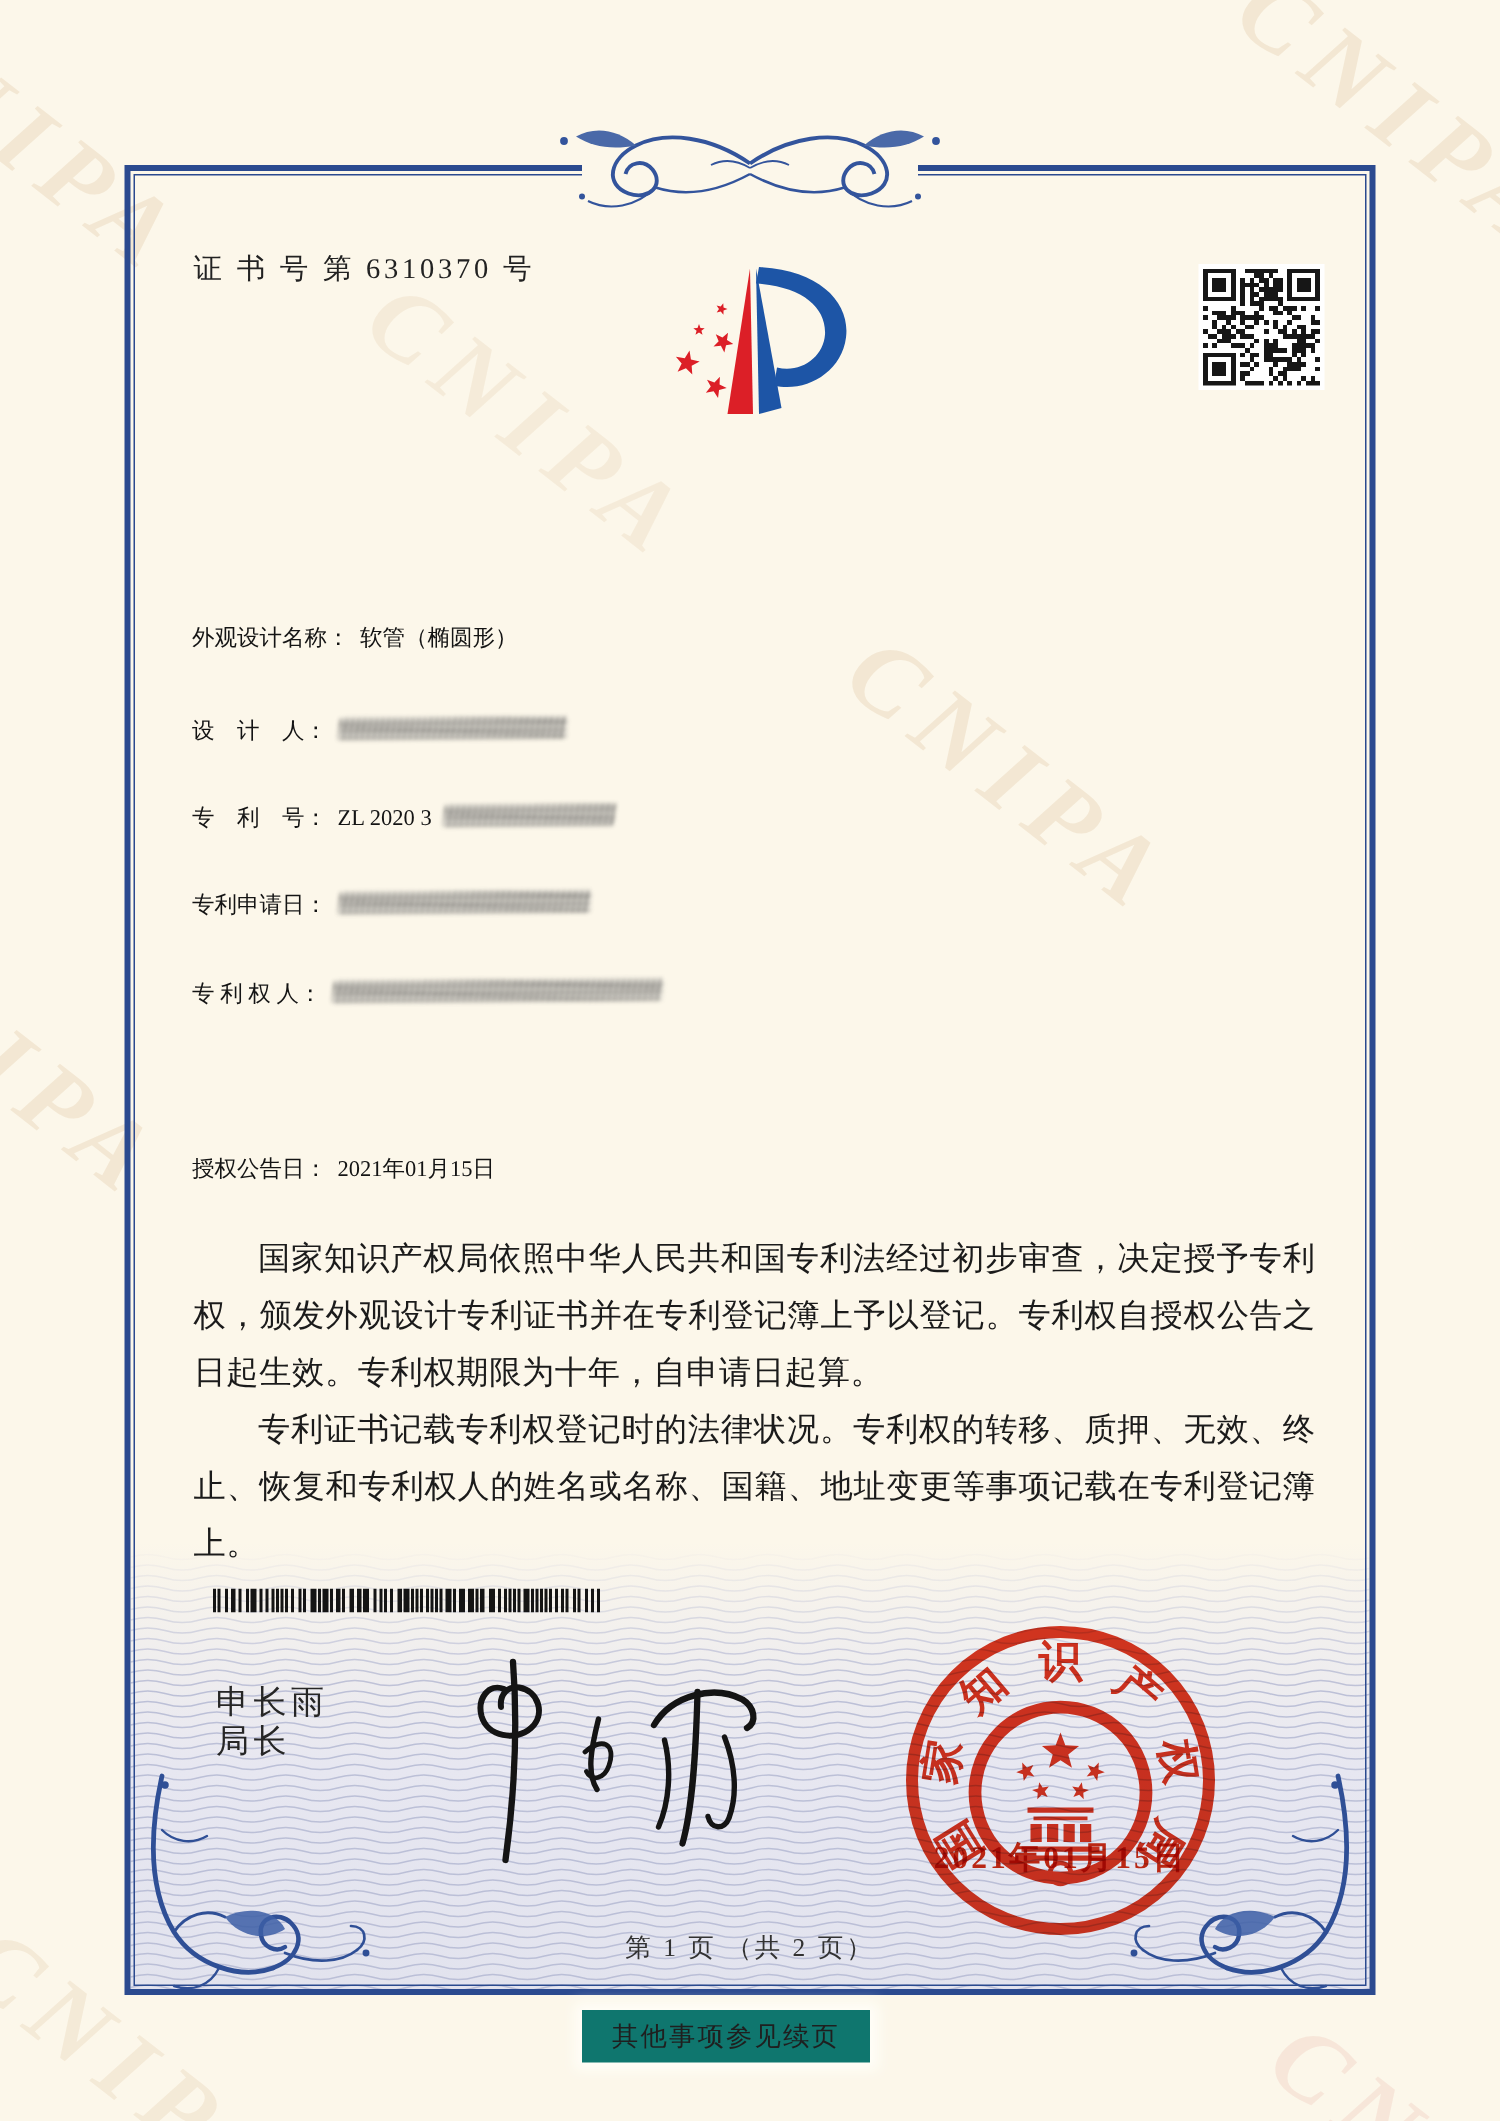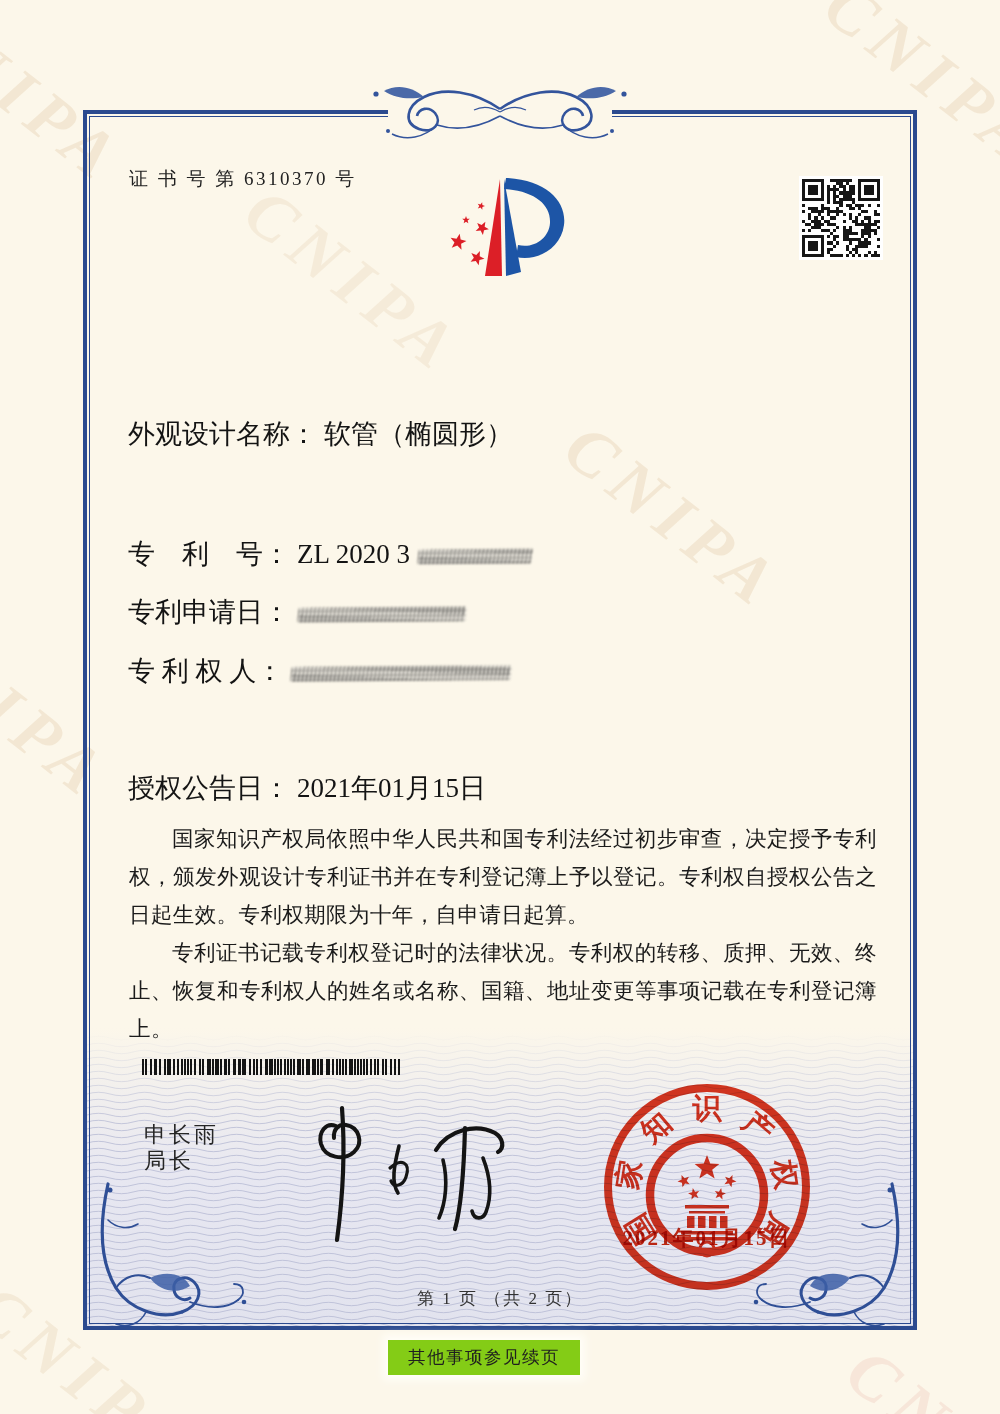--- a/index.html
+++ b/index.html
@@ -14,21 +14,21 @@
   .frame{position:absolute;left:83px;top:110px;width:834px;height:1220px;
          border:4px solid #2b4a8f;box-sizing:border-box;}
   .frame-inner{position:absolute;inset:2px;border:1px solid #2b4a8f;}
   
   .certno{position:absolute;left:129px;top:166px;font-size:19px;letter-spacing:2.5px;color:#222;}
   .qr{position:absolute;left:799px;top:176px;width:84px;height:84px;background:#fff;padding:3px;box-sizing:border-box;}
   .logo{position:absolute;left:427px;top:168px;width:150px;height:128px;}
   .title{position:absolute;top:296px;left:0;width:1000px;text-align:center;font-size:45px;
          font-weight:700;letter-spacing:10px;text-indent:10px;color:#0c0c0c;}
   
-  .frow{position:absolute;left:128px;width:780px;font-size:27px;white-space:nowrap;color:#141414;}
+  .frow{position:absolute;left:128px;width:780px;font-size:15px;white-space:nowrap;color:#141414;}
   .flabel{display:inline-block;}
   .fvalue{margin-left:7px;}
   .redact{display:inline-block;height:15px;border-radius:2px;vertical-align:-1px;margin-left:8px;
           background:
             repeating-linear-gradient(94deg, rgba(60,60,60,.85) 0 1.5px, rgba(205,200,188,.25) 1.5px 4px),
             repeating-linear-gradient(0deg, rgba(90,90,90,.55) 0 2px, rgba(232,227,215,.45) 2px 5px);
           filter:blur(1.3px) saturate(.4);opacity:.8;transform:skewX(-6deg) rotate(-.4deg);}
   .grant-no{position:absolute;left:384px;top:0;}
   
   .paras{position:absolute;left:129px;top:820px;width:748px;font-size:21.5px;line-height:38px;
@@ -42,21 +42,21 @@
   .barcode{position:absolute;left:142px;top:1059px;width:258px;height:16px;overflow:hidden;}
   .barcode span{position:absolute;top:0;height:100%;background:#141414;}
   .dir{position:absolute;left:144px;font-size:22px;letter-spacing:3px;color:#262626;
        font-family:"Liberation Sans","DejaVu Sans",sans-serif;}
   .sig{position:absolute;left:298px;top:1096px;width:220px;height:150px;}
   .seal{position:absolute;left:597px;top:1077px;width:220px;height:220px;mix-blend-mode:multiply;opacity:.95;}
   .sealdate{position:absolute;left:600px;top:1224px;width:214px;text-align:center;font-size:21px;
             letter-spacing:2px;color:#cf2b15;font-weight:600;mix-blend-mode:multiply;}
   .pginfo{position:absolute;left:83px;top:1287px;width:834px;text-align:center;font-size:17px;
           letter-spacing:2px;color:#323232;}
-  .note{position:absolute;left:388px;top:1340px;width:192px;height:35px;background:#84cc16;
+  .note{position:absolute;left:388px;top:1340px;width:192px;height:35px;background:#0f766e;
         box-shadow:0 0 8px 5px #fffef8;text-align:center;line-height:35px;font-size:17.5px;
         letter-spacing:1.5px;color:#1f1f1f;}
   
   .orn-top{position:absolute;left:340px;top:76px;width:320px;height:86px;}
   .corner{position:absolute;width:170px;height:150px;}
   .corner.left{left:86px;top:1180px;}
   .corner.right{left:744px;top:1180px;transform:scaleX(-1);}
 </style>
 </head>
 <body>
@@ -404,20 +404,23 @@
         <polygon points="39.00,48.00 39.99,50.64 42.80,50.76 40.60,52.52 41.35,55.24 39.00,53.68 36.65,55.24 37.40,52.52 35.20,50.76 38.01,50.64"></polygon>
         <polygon points="58.36,53.86 57.66,58.74 61.88,61.29 57.02,62.14 55.90,66.94 53.59,62.58 48.67,63.00 52.11,59.46 50.19,54.91 54.62,57.08"></polygon>
         <polygon points="32.69,65.67 33.63,71.59 39.44,73.03 34.11,75.76 34.53,81.73 30.29,77.50 24.74,79.75 27.45,74.41 23.60,69.82 29.52,70.75"></polygon>
         <polygon points="52.92,83.09 52.70,88.37 57.47,90.64 52.38,92.06 51.70,97.31 48.77,92.90 43.58,93.87 46.86,89.73 44.33,85.09 49.29,86.93"></polygon>
       </g>
   </svg>
 
   <div class="frow" style="top:416px">
     <span class="flabel">外观设计名称：</span><span class="fvalue">软管（椭圆形）</span>
   </div>
+  <div class="frow" style="top:478px">
+    <span class="flabel">设　计　人：</span><span class="redact" style="width:152px"></span>
+  </div>
   <div class="frow" style="top:536px">
     <span class="flabel">专　利　号：</span><span class="fvalue">ZL 2020 3</span><span class="redact" style="width:114px"></span>
   </div>
   <div class="frow" style="top:594px">
     <span class="flabel">专利申请日：</span><span class="redact" style="width:168px"></span>
   </div>
   <div class="frow" style="top:653px">
     <span class="flabel">专 利 权 人：</span><span class="redact" style="width:220px"></span>
   </div>
   <div class="frow" style="top:770px">

